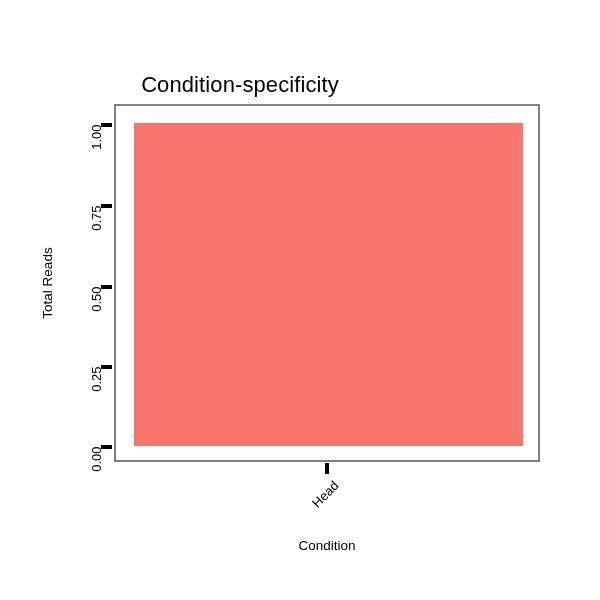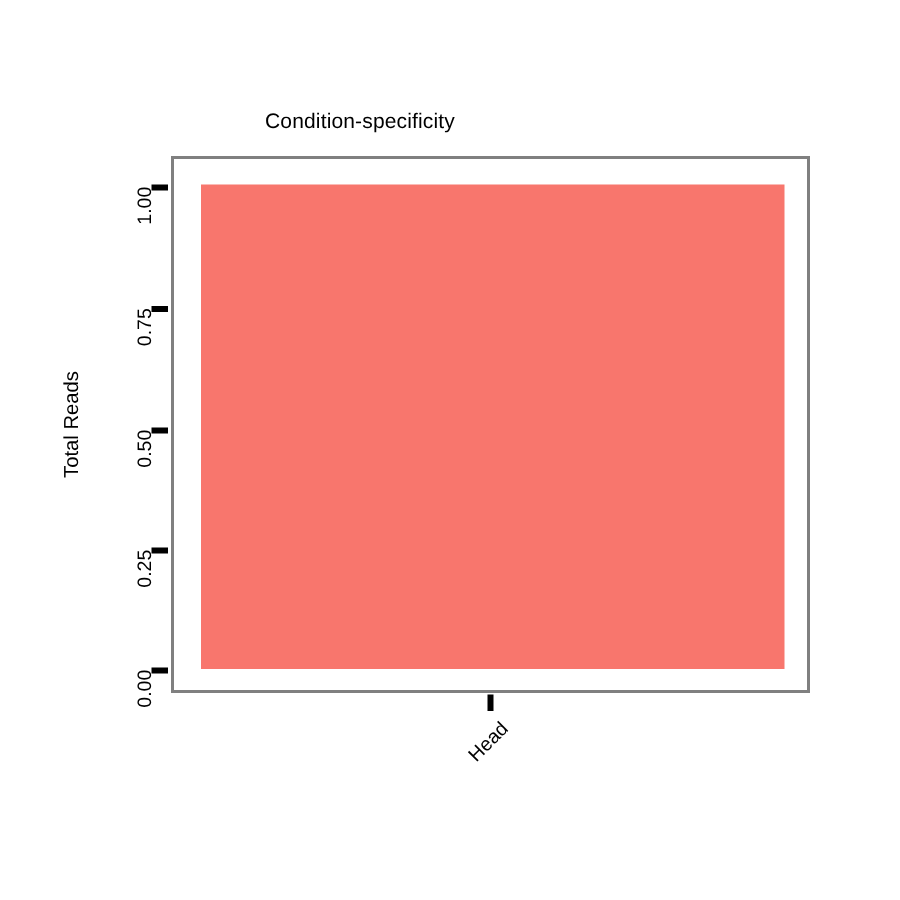--- a/index.html
+++ b/index.html
@@ -21,21 +21,21 @@
     overflow: hidden;
   }
 
   
   #plot-title {
     position: absolute;
     left: 0;
     top: 72px;
     width: 480px;
     text-align: center;
-    font-size: 14px;
+    font-size: 22px;
     color: #000000;
     letter-spacing: 0.1px;
     white-space: nowrap;
   }
 
   
   #panel {
     position: absolute;
     left: 114px;
     top: 104px;
@@ -161,14 +161,15 @@
     <div id="panel-inner">
         <div class="bar" style="left: 18px; top: 17px; width: 389px; height: 323px; background: rgb(248, 118, 109);"></div>
       </div>
   </div>
 
   <div id="x-axis-group">
       <div class="x-tick-mark" style="left: 325px;"></div>
       <div class="x-tick-label" style="left: 207px; width: 124px;">Head</div>
     </div>
 
+  <div id="x-axis-title">Condition</div>
 
 </div>
 
 </body></html>

